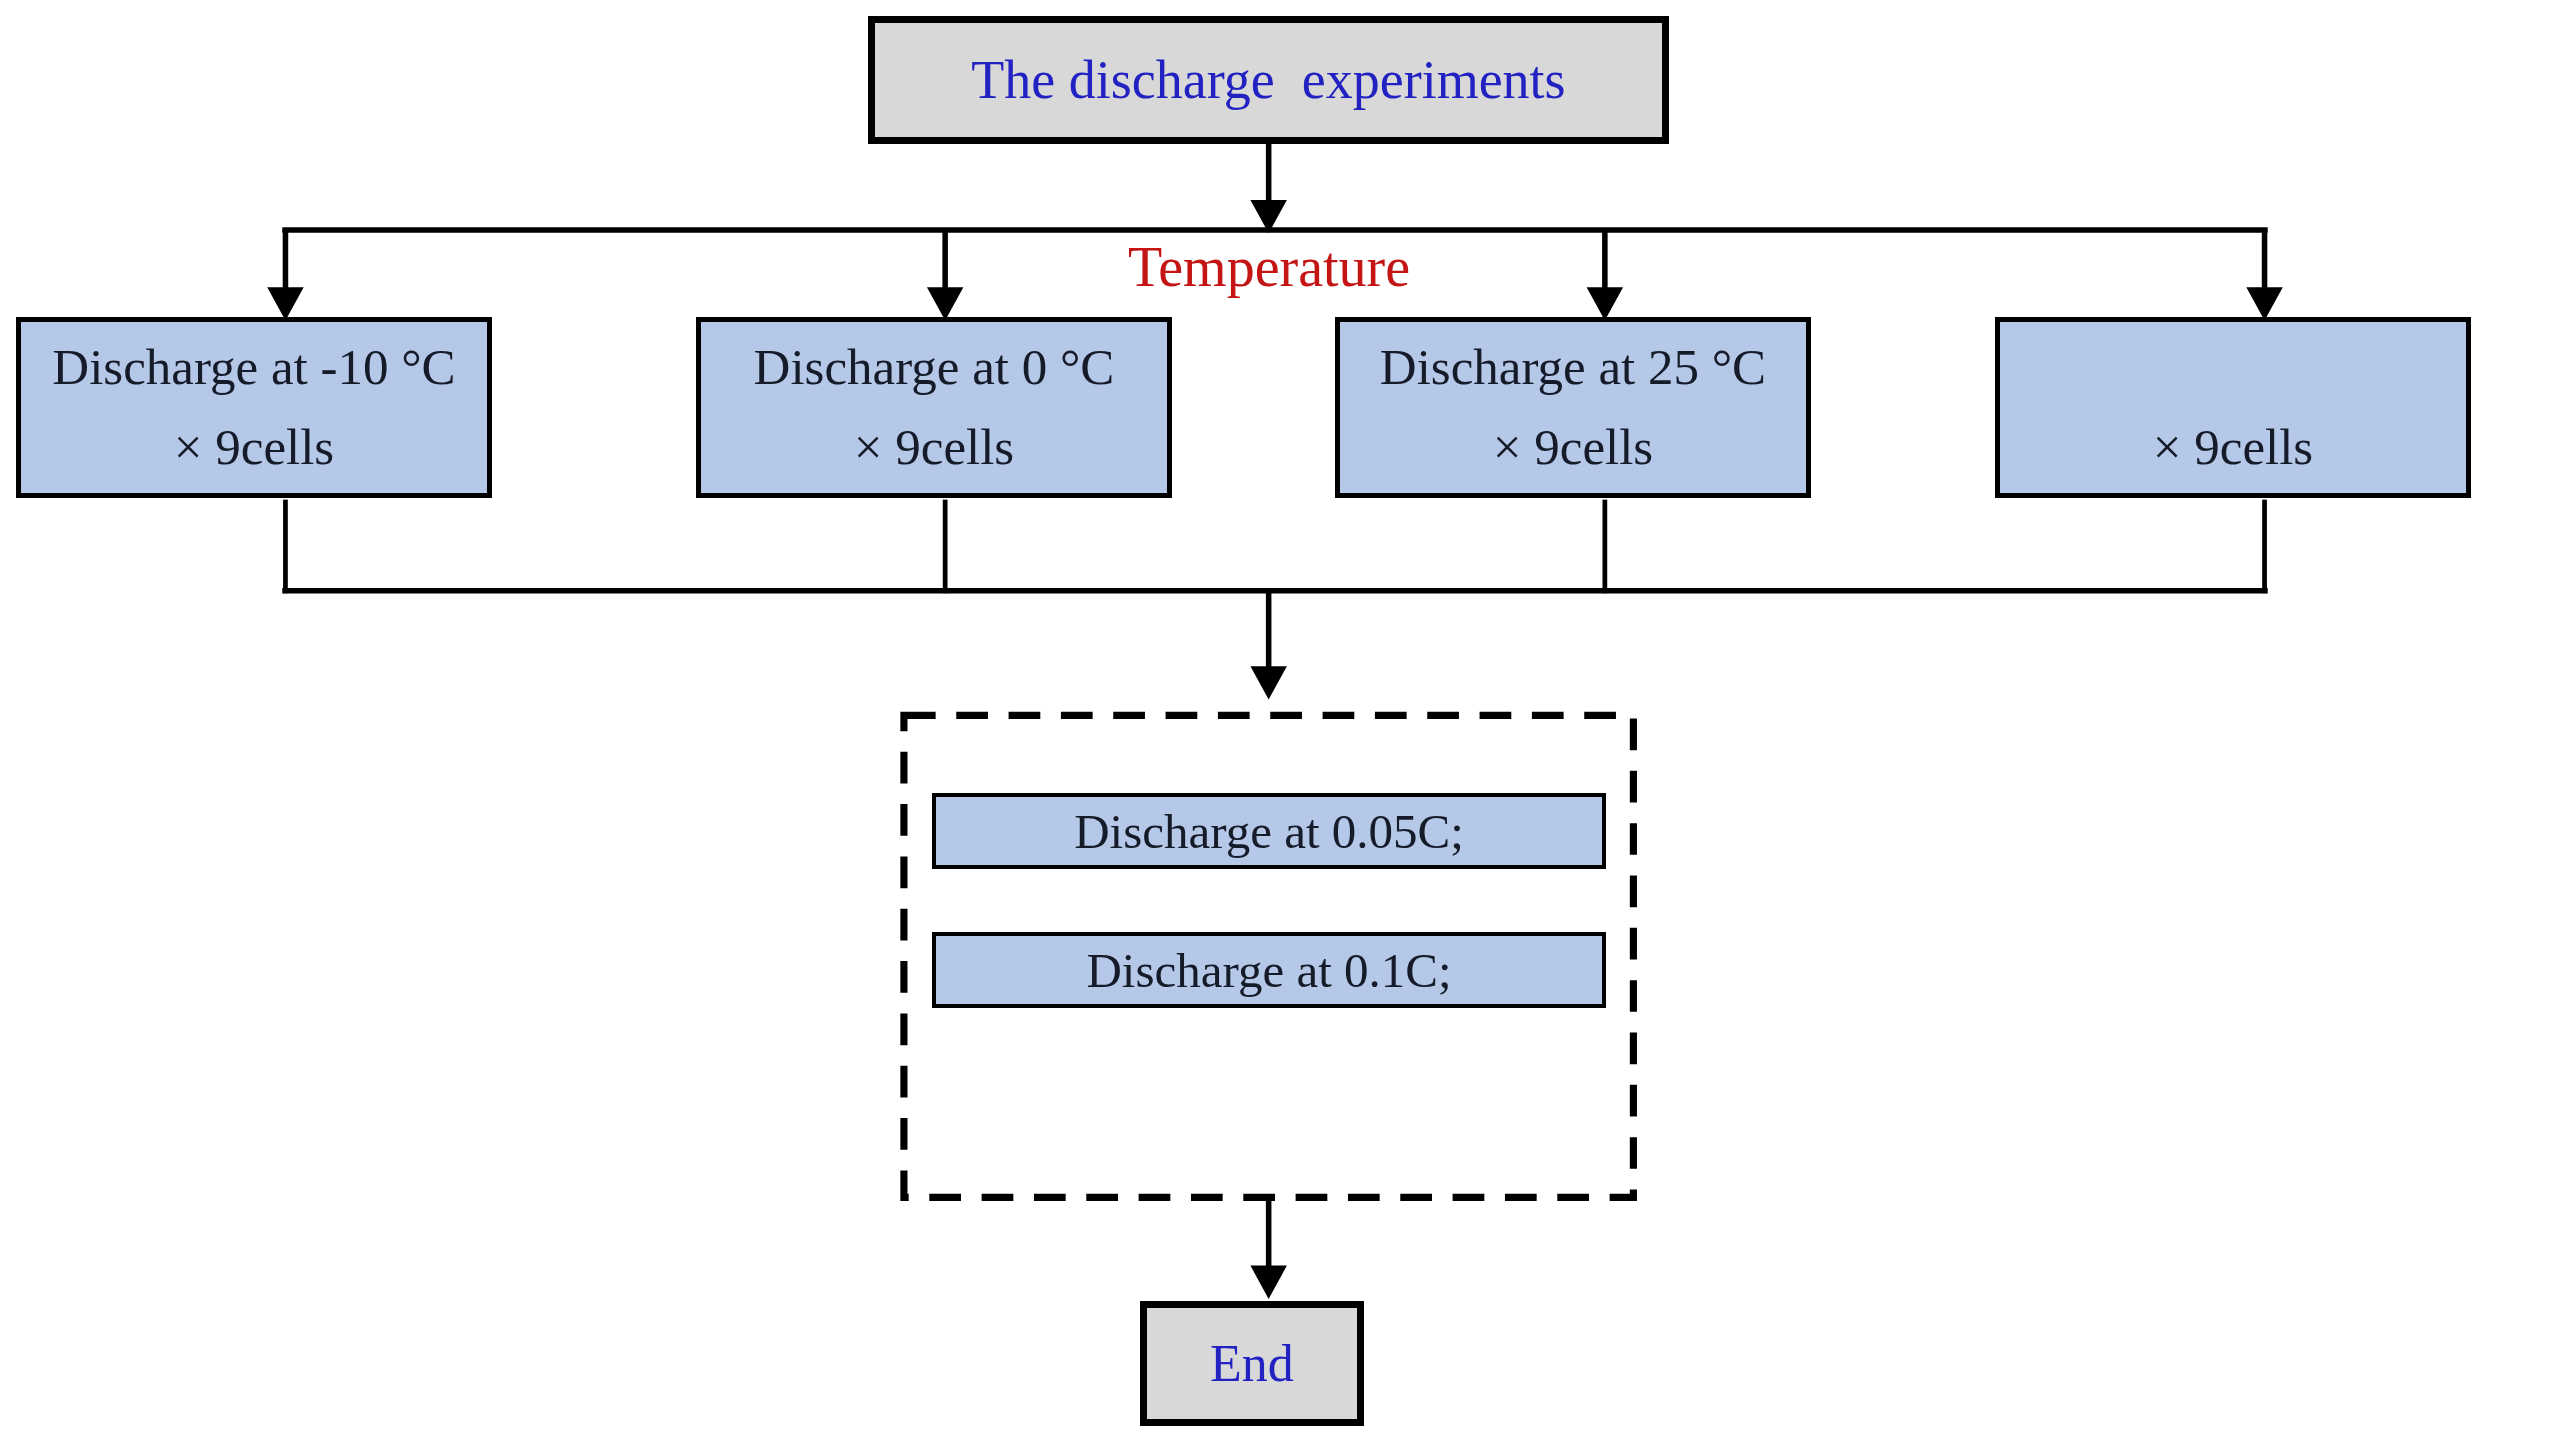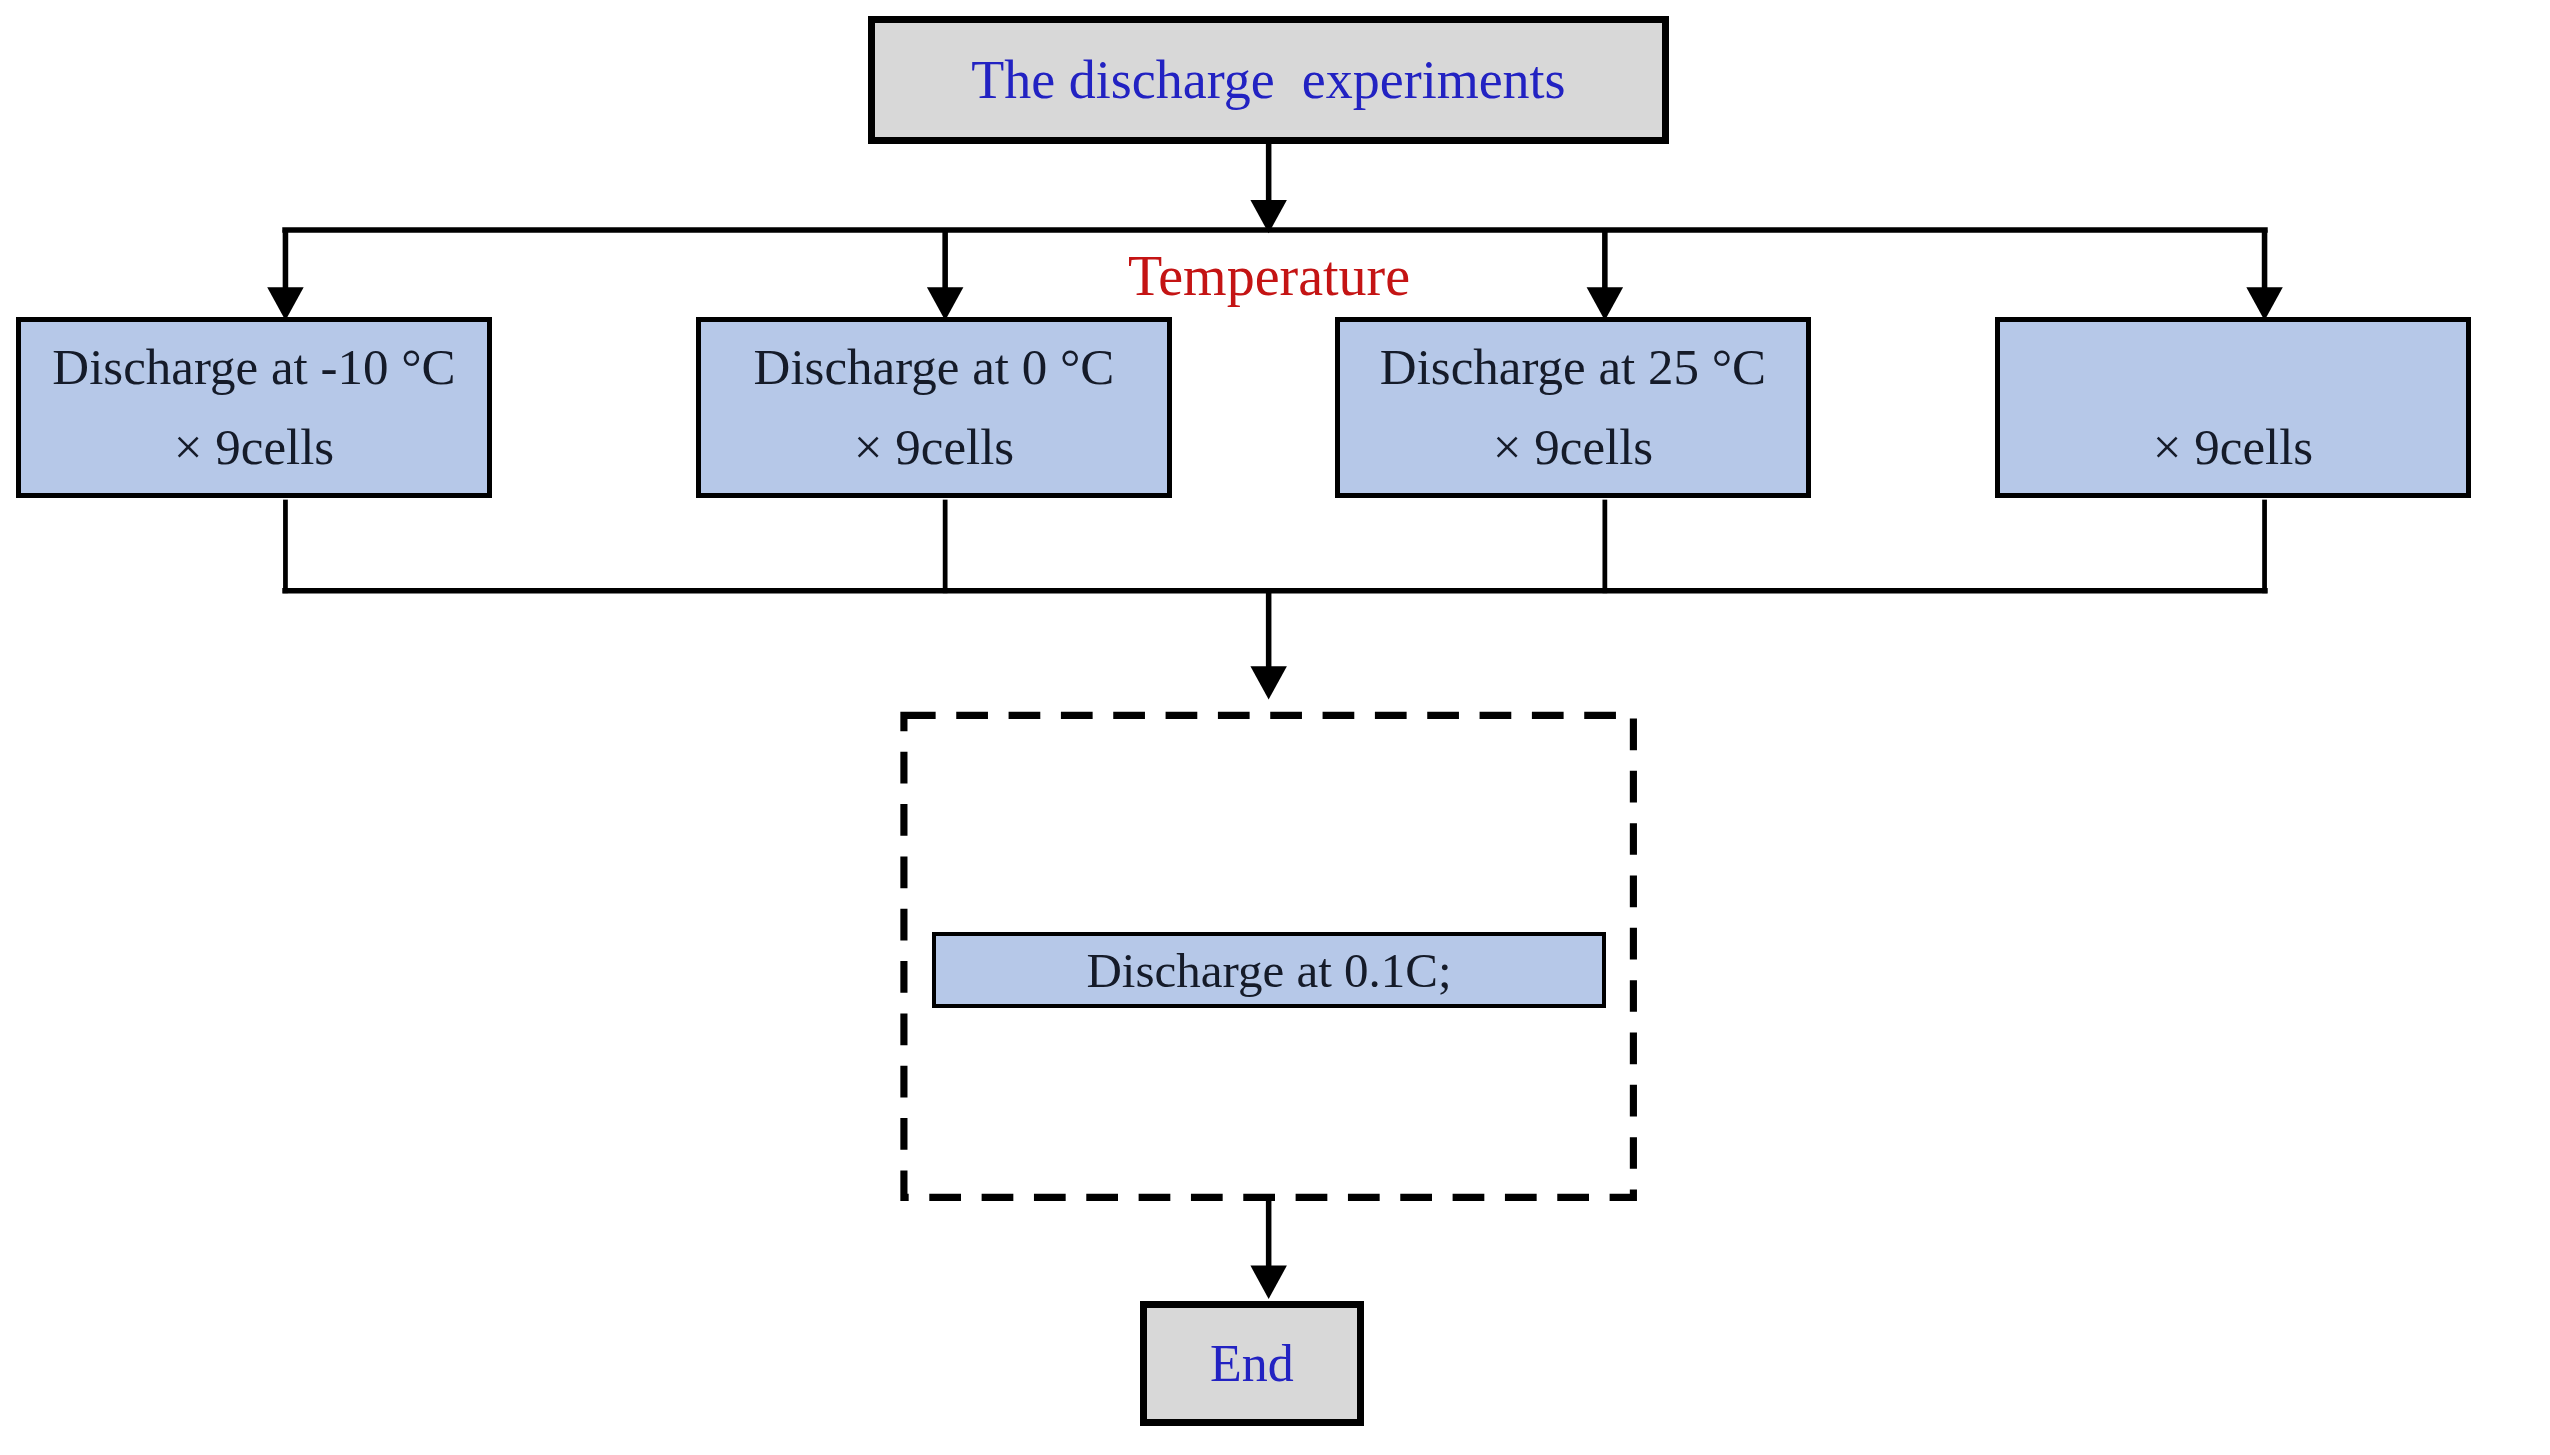--- a/index.html
+++ b/index.html
@@ -23,21 +23,21 @@
   .process{background:var(--process-box-fill);border:5.6px solid var(--connector);
            color:var(--process-text);}
   .start-node{left:868px;top:16px;width:801px;height:128px;font-size:54px;white-space:pre;}
   .branch-node{top:317px;width:476px;height:181px;font-size:51px;line-height:1.55;}
   .branch-pos-0{left:16px;}
   .branch-pos-1{left:696px;}
   .branch-pos-2{left:1335px;}
   .branch-pos-3{left:1995px;}
   .section-label{position:absolute;z-index:3;color:var(--section-label-text);
                  font-size:56px;white-space:nowrap;}
-  .temperature-label{left:1269px;top:244px;transform:translateX(-50%);}
+  .temperature-label{left:1269px;top:235px;transform:translateX(-50%);}
   .rate-group{position:absolute;left:904px;top:715px;width:730px;height:482px;z-index:2;}
   .rate-group-label{left:50%;top:-44px;transform:translateX(-50%);
                     background:var(--canvas-bg);padding:0 22px;}
   .rate-node{position:absolute;left:28px;width:674px;height:76px;font-size:49px;
              border-width:4.8px;display:flex;align-items:center;justify-content:center;}
   .rate-pos-0{top:78px;}
   .rate-pos-1{top:217px;}
   .rate-pos-2{top:357px;}
   .end-node{left:1140px;top:1301px;width:224px;height:125px;font-size:52px;}
   .lbl{display:inline-block;text-align:right;}
@@ -100,20 +100,23 @@
     </span>
   </div>
   <div class="node process branch-node branch-pos-3">
     <span>
       <br>
       <span class="lbl">× 9cells</span>
     </span>
   </div>
 
   <div class="rate-group">
+    <div class="node process rate-node rate-pos-0">
+      <span class="lbl">Discharge at 0.05C;</span>
+    </div>
     <div class="node process rate-node rate-pos-1">
       <span class="lbl">Discharge at 0.1C;</span>
     </div>
   </div>
 
   <div class="node terminal end-node">
     <span class="lbl">End</span>
   </div>
 
 </div>

